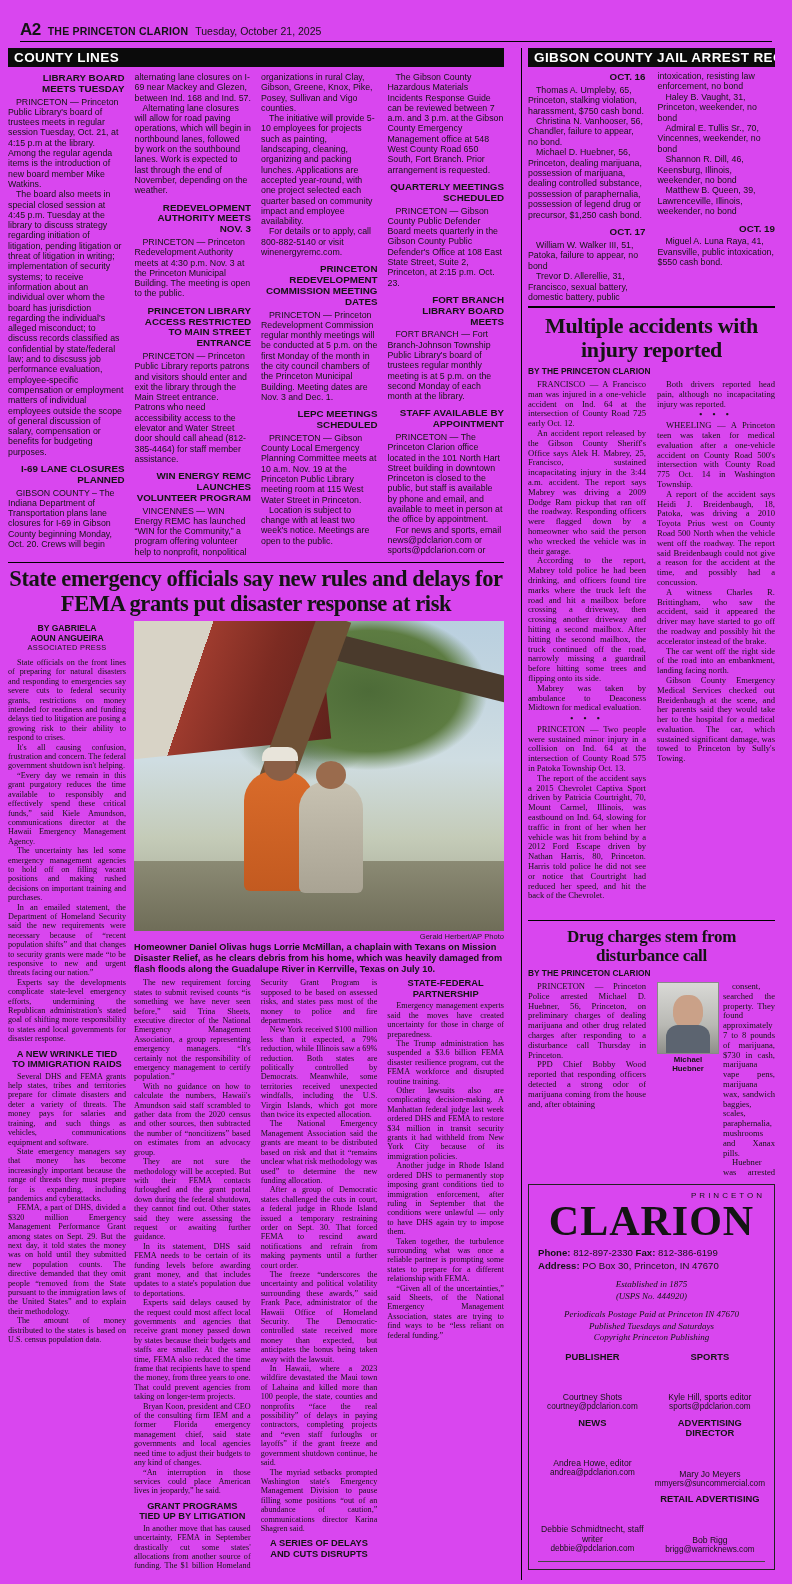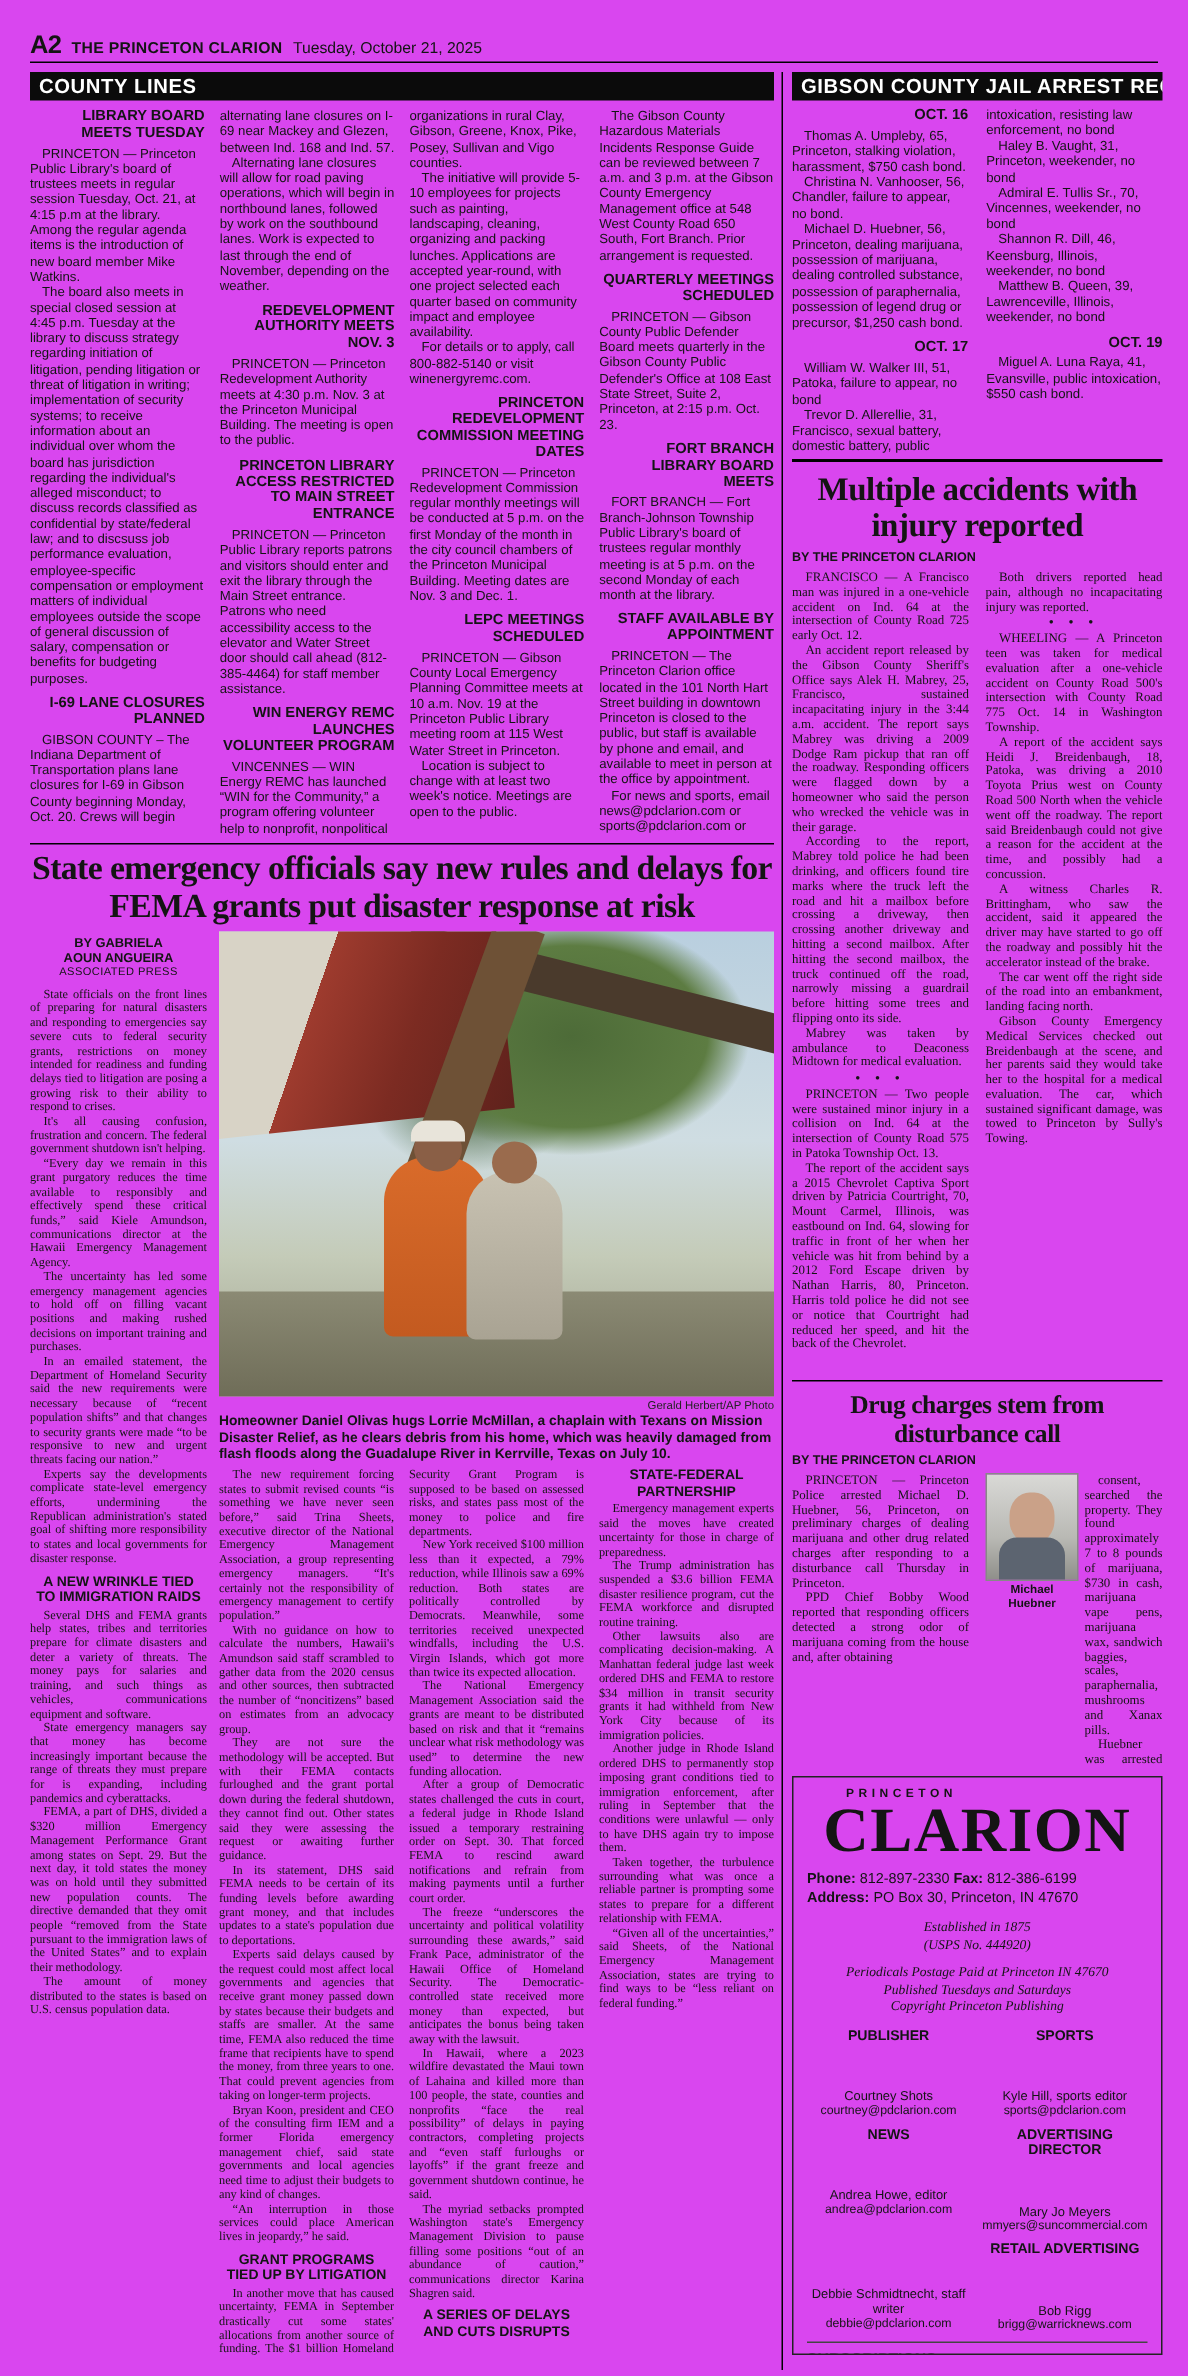--- a/index.html
+++ b/index.html
@@ -5,21 +5,21 @@
   html,body{margin:0;padding:0;background:#e8e8e4;}
   .page{position:relative;width:792px;height:1584px;background:#d946ef;color:#141414;
         font-family:"Liberation Sans",sans-serif;overflow:hidden;}
   
   .pg-header{position:absolute;left:20px;top:20px;width:752px;display:flex;align-items:baseline;gap:7px;}
   .pg-label{font-size:17px;font-weight:bold;letter-spacing:-0.5px;}
   .pg-paper{font-size:10.5px;font-weight:bold;letter-spacing:0.2px;}
   .pg-date{font-size:10.5px;}
   .pg-rule{position:absolute;left:20px;top:41px;width:752px;border-top:1.6px solid #000;}
   
-  .left-col{position:absolute;left:20px;top:48px;width:496px;}
+  .left-col{position:absolute;left:8px;top:48px;width:496px;}
   .right-col{position:absolute;left:528px;top:48px;width:247px;}
   .vdivider{position:absolute;left:521px;top:48px;height:1532px;width:1px;background:#000;}
   .banner{background:#0b0b0b;color:#fff;font-weight:bold;font-size:13.5px;line-height:19px;
           height:19px;padding:0 6px;letter-spacing:0.4px;white-space:nowrap;overflow:hidden;}
   .rule{border-top:1px solid #000;}
   .rule-heavy{border-top:2px solid #000;}
   
   .briefs{margin-top:5px;height:486px;column-count:4;column-gap:10px;column-fill:auto;
           font-size:8.8px;line-height:10.3px;overflow:hidden;}
   .jailflow{margin-top:4px;height:235px;column-count:2;column-gap:12px;column-fill:auto;
@@ -75,21 +75,21 @@
   .drug-body{display:flex;gap:11px;height:196px;overflow:hidden;}
   .drug-col{flex:1;min-width:0;font-size:8.6px;line-height:9.8px;}
   .mug-fig{float:left;width:62px;margin:0 4px 2px 0;}
   .mugshot{width:60px;height:70px;border:1px solid #888;
           background:linear-gradient(#d9d9d6,#b9b9b4 60%,#8f8f8a);position:relative;}
   .mug-head{position:absolute;left:15px;top:12px;width:30px;height:34px;border-radius:45%;background:#caa188;}
   .mug-body{position:absolute;left:8px;top:42px;width:44px;height:28px;border-radius:12px 12px 0 0;background:#5c6470;}
   .mug-caption{font-weight:bold;font-size:7.8px;text-align:center;line-height:9px;margin-top:1px;}
   
   .masthead{border:1.6px solid #222;margin-top:6px;padding:6px 9px;height:372px;overflow:hidden;}
-  .brand-top{font-size:8px;letter-spacing:3px;padding-left:26px;font-weight:bold;}
+  .brand-top{font-size:8px;letter-spacing:3px;padding-left:26px;font-weight:normal;text-align:right;}
   .brand{font-family:"Liberation Serif",serif;font-weight:bold;font-size:42px;line-height:42px;
           text-align:center;letter-spacing:1px;}
   .mast-contact{font-size:9.6px;line-height:12.5px;margin-top:5px;}
   .mast-contact b{font-weight:bold;}
   .mast-italic{font-family:"Liberation Serif",serif;font-style:italic;text-align:center;
           font-size:9px;line-height:11.5px;margin-top:7px;}
   .staff-grid{display:grid;grid-template-columns:1fr 1fr;column-gap:8px;row-gap:6px;
           text-align:center;margin-top:8px;}
   .staff-role{font-weight:bold;font-size:9.4px;line-height:10.5px;}
   .staff-role:empty{display:none;}

